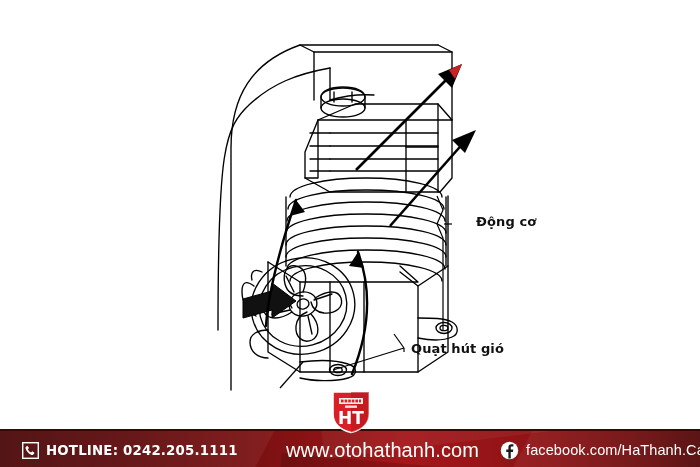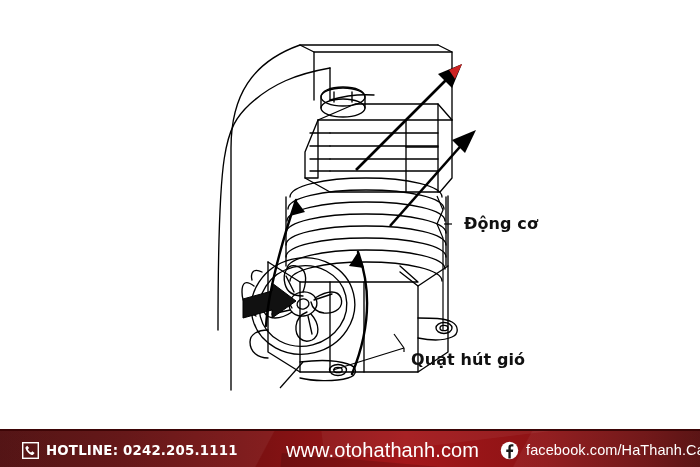--- a/index.html
+++ b/index.html
@@ -17,22 +17,22 @@
   .diagram-wrap svg{display:block;width:700px;height:420px;}
 
   .lbl{
     position:absolute;
     font-family:"DejaVu Sans", sans-serif;
     font-weight:700;
     color:#111111;
     white-space:nowrap;
     letter-spacing:.1px;
   }
-  #label-engine{left:464px;top:214px;font-size:16px;}
-  #label-fan{left:411px;top:350px;font-size:16px;}
+  #label-engine{left:476px;top:214px;font-size:13px;}
+  #label-fan{left:411px;top:341px;font-size:13px;}
 
   
   .footer{
     position:absolute;left:0;top:429px;width:700px;height:38px;
     background:
       linear-gradient(118deg, rgba(255,255,255,.055) 0 38%, rgba(0,0,0,0) 38.2%),
       linear-gradient(-62deg, rgba(255,255,255,.05) 0 26%, rgba(0,0,0,0) 26.2%),
       linear-gradient(90deg,#4a0708 0%,#5d0b0c 18%,#7d1112 38%,#a3171a 58%,#8d1315 78%,#6b0d0e 92%,#520809 100%);
     border-top:2px solid #3d0506;
     overflow:hidden;
@@ -228,14 +228,31 @@
       <span class="ficon">
         <svg width="19" height="19" viewBox="0 0 24 24" aria-hidden="true">
           <circle cx="12" cy="12" r="11" fill="#ffffff"></circle>
           <path d="M13.6,22 v-8.2 h2.7 l0.4,-3.2 h-3.1 V8.6 c0,-0.9 0.3,-1.5 1.6,-1.5 h1.7 V4.2 C16.6,4.1 15.6,4 14.5,4 c-2.3,0 -3.9,1.4 -3.9,4.1 v2.5 H7.9 v3.2 h2.7 V22 Z" fill="#1a1a1a"></path>
         </svg>
       </span>
       <span class="ftxt">facebook.com/HaThanh.CarSpa</span>
     </div>
   </div>
 
+  <div id="brand-logo">
+    <svg viewBox="0 0 40 44" xmlns="http://www.w3.org/2000/svg" aria-hidden="true">
+      <path d="M2,2 H38 V24 C38,34 30,40 20,42.5 C10,40 2,34 2,24 Z" fill="#d92027" stroke="#ffffff" stroke-width="1.6"></path>
+      <path d="M20,42.5 C30,40 38,34 38,24 V2 H20 Z" fill="#b4171c" opacity=".55"></path>
+      <rect x="8" y="8" width="24" height="6" fill="#ffffff" opacity=".92"></rect>
+      <g fill="#d92027">
+        <rect x="10" y="9.6" width="2.6" height="2.8"></rect>
+        <rect x="13.6" y="9.6" width="2.6" height="2.8"></rect>
+        <rect x="17.2" y="9.6" width="2.6" height="2.8"></rect>
+        <rect x="20.8" y="9.6" width="2.6" height="2.8"></rect>
+        <rect x="24.4" y="9.6" width="2.6" height="2.8"></rect>
+        <rect x="28" y="9.6" width="2" height="2.8"></rect>
+      </g>
+      <rect x="14" y="15.5" width="12" height="2.4" fill="#ffffff" opacity=".85"></rect>
+      <text x="20" y="34" text-anchor="middle" font-family="DejaVu Sans, sans-serif" font-size="17" font-weight="700" fill="#ffffff">HT</text>
+    </svg>
+  </div>
 
 </div>
 
 </body></html>

